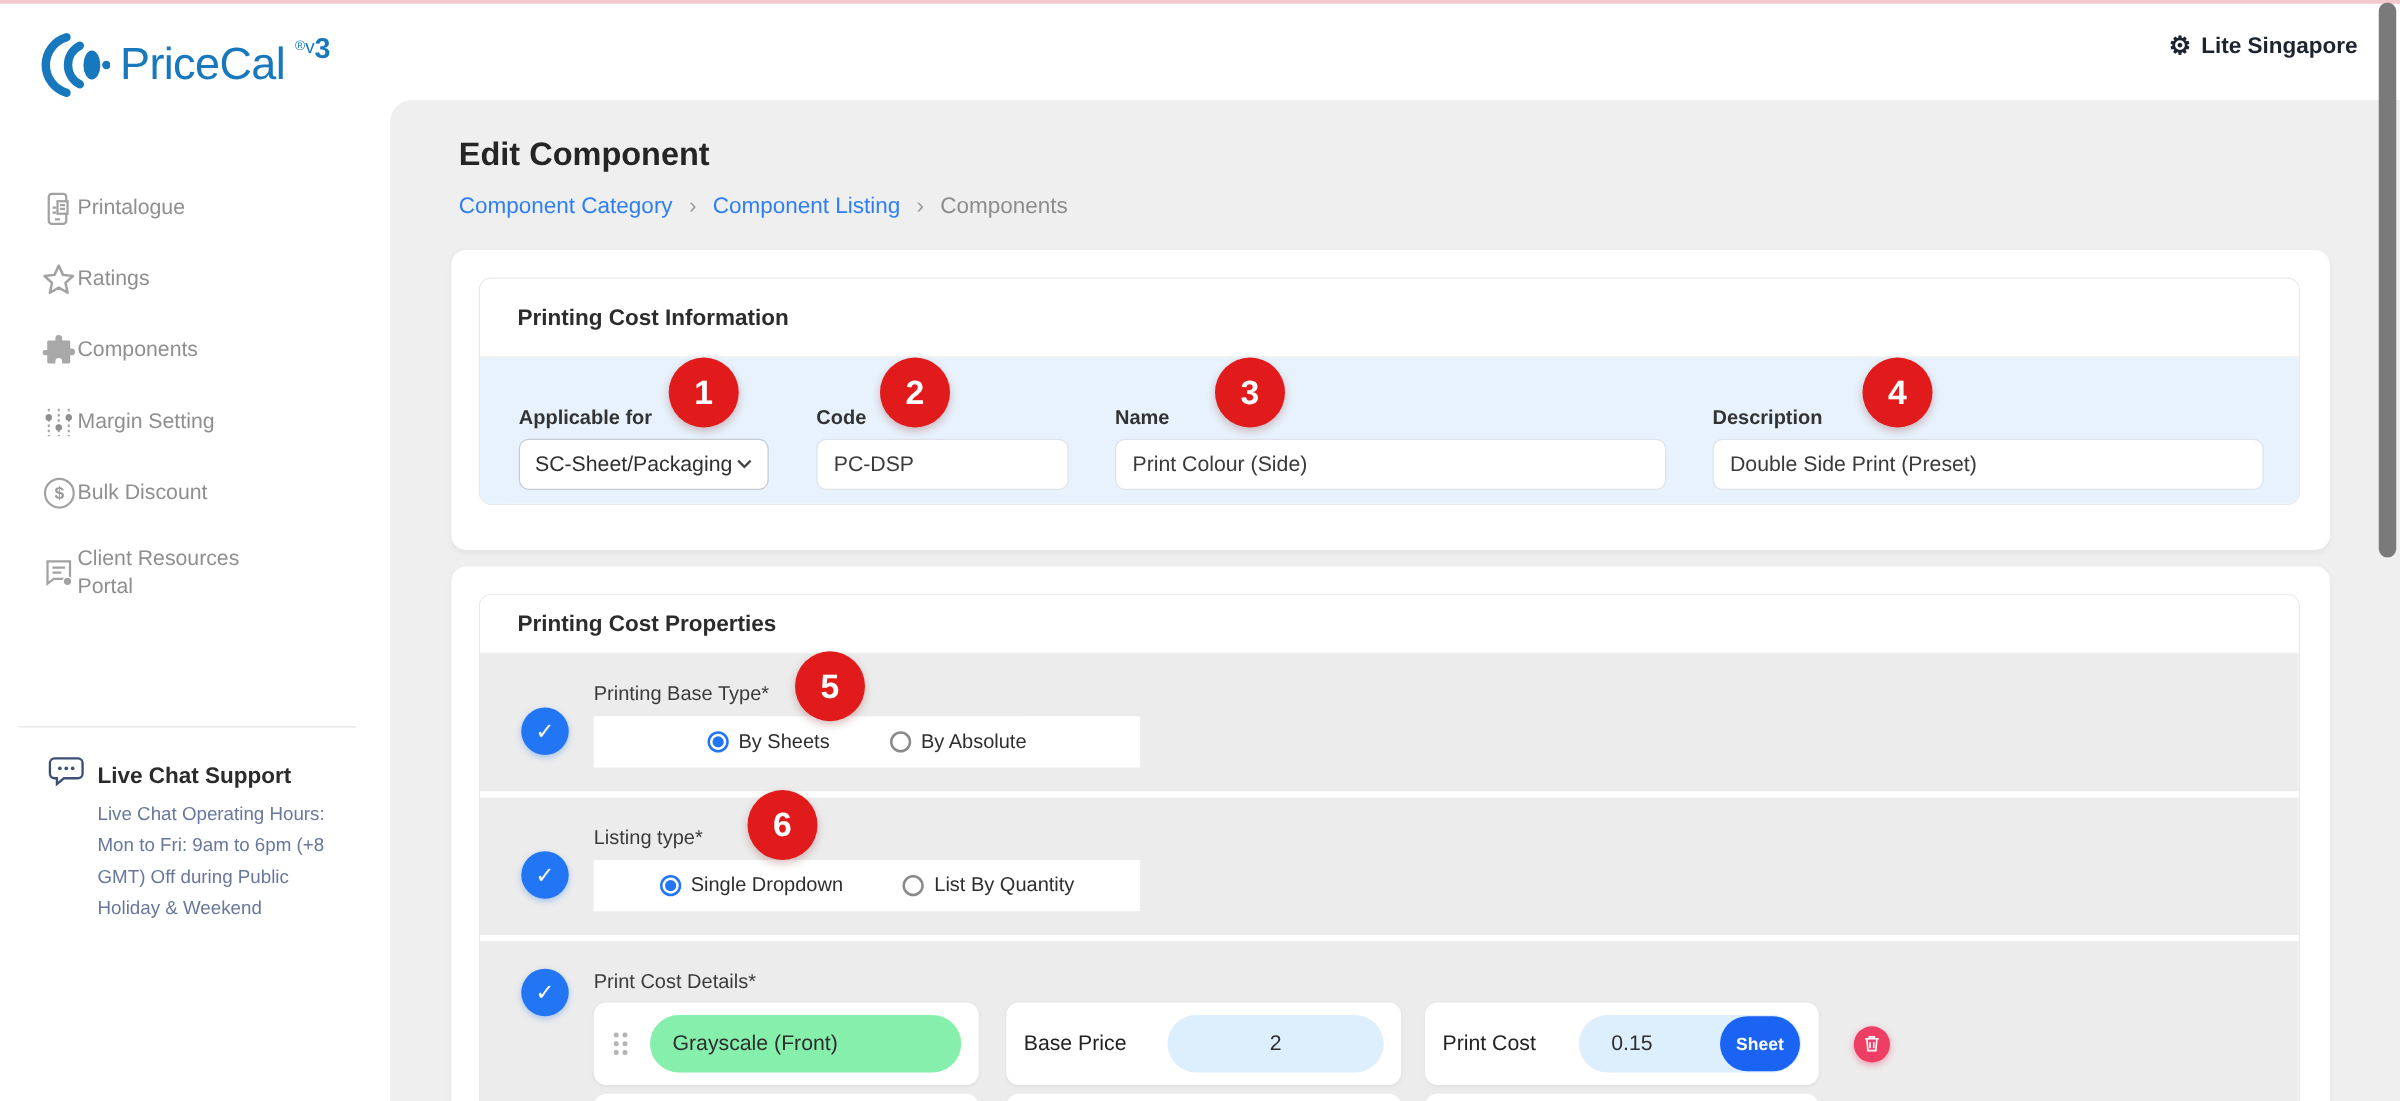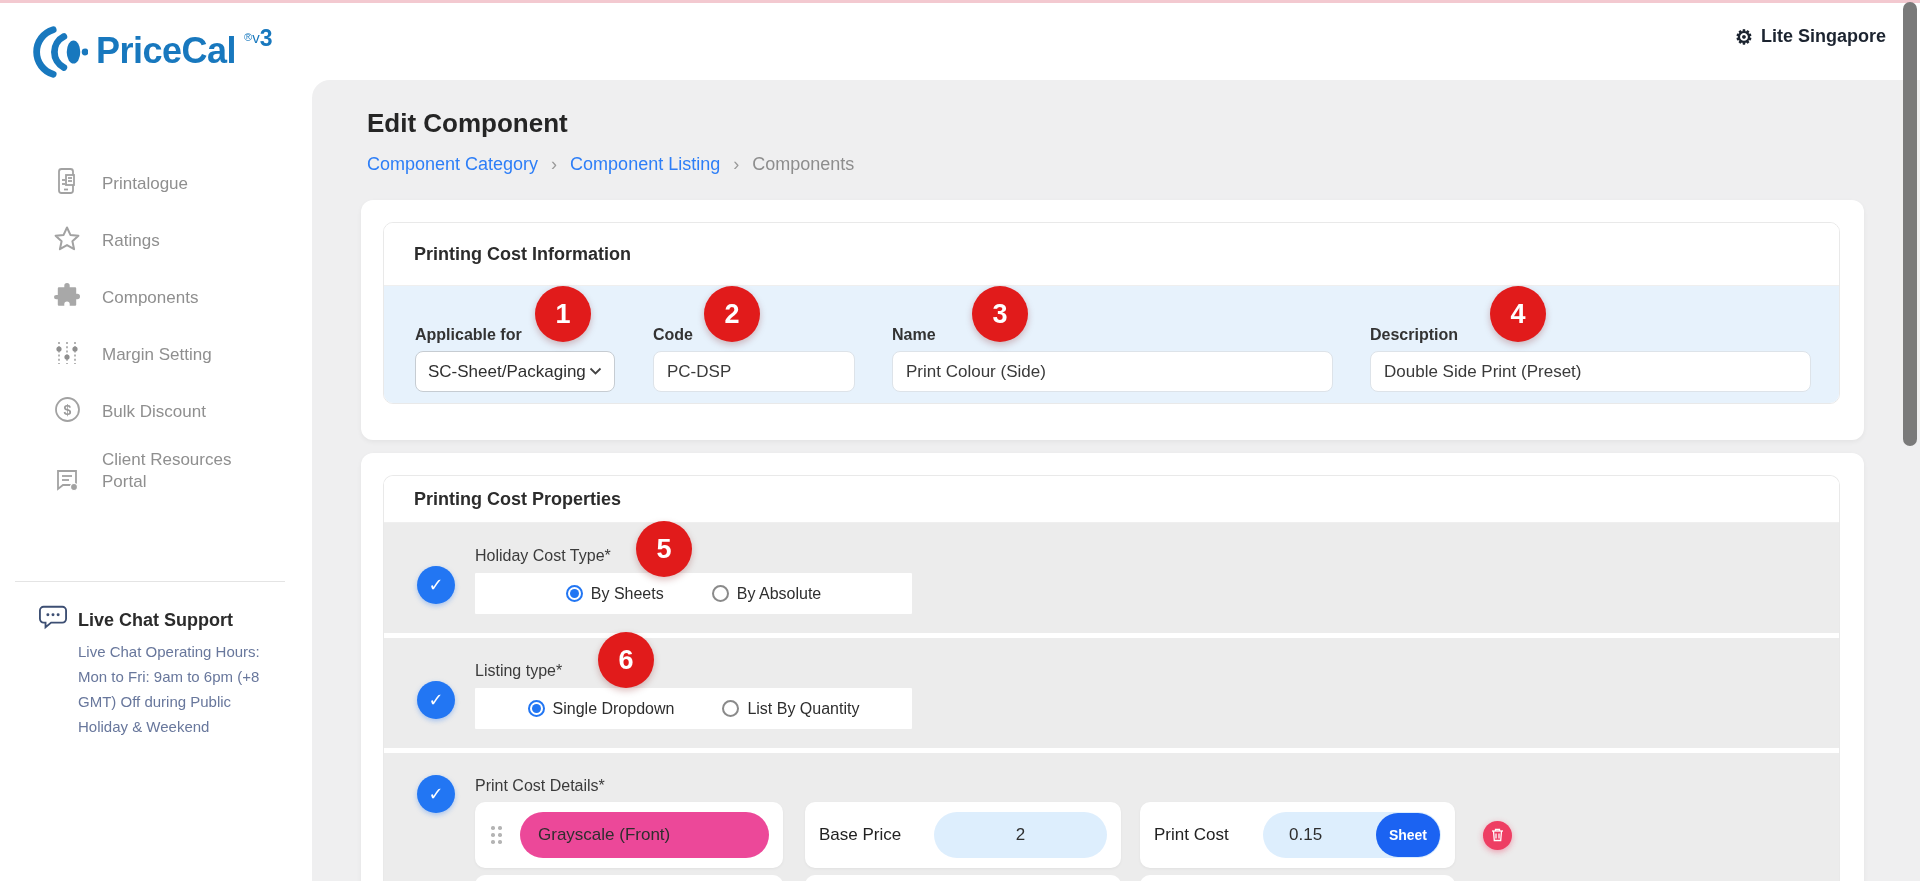--- a/index.html
+++ b/index.html
@@ -5,33 +5,33 @@
   * { margin:0; padding:0; box-sizing:border-box; }
   html,body { background:#fff; }
   .screen { position:relative; width:1920px; height:881px; overflow:hidden;
             font-family:"Liberation Sans", sans-serif; background:#fff; }
 
   
   .topline { position:absolute; top:0; left:0; right:0; height:3px; background:#f3c9d0; z-index:20; }
 
   
   .logo { position:absolute; top:20px; left:30px; display:flex; align-items:flex-start; gap:8px; }
-  .logo-text { font-size:36px; font-weight:700; color:#1878be; letter-spacing:-0.5px; line-height:56px;}
+  .logo-text { font-size:36px; font-weight:400; color:#1878be; letter-spacing:-0.5px; line-height:56px;}
   .logo-sup { display:inline-flex; align-items:flex-start; margin-top:6px; color:#1878be;}
   .logo-reg { font-size:11px; margin-top:2px;}
   .logo-v { font-size:15px; }
   .logo-3 { font-size:23px; font-weight:700; margin-top:-4px;}
   .workspace { position:absolute; top:26px; right:34px; display:flex; align-items:center; gap:8px;
                font-size:18px; font-weight:700; color:#1c2430; }
   .gear { font-size:20px; line-height:1; color:#1c2430;}
 
   
   .sidebar { position:absolute; left:0; top:3px; width:312px; height:878px; background:#fff; }
   .nav { position:absolute; top:135px; left:0; right:0; }
-  .nav-item { height:57px; display:flex; align-items:flex-end; padding-left:52px; gap:20px;
+  .nav-item { height:57px; display:flex; align-items:center; padding-left:32px; 
               color:#8f8f8f; font-size:17px; cursor:pointer; }
   .nav-item.tall { height:70px; }
   .nav-ico { width:30px; display:flex; justify-content:center; flex:none; }
   .nav-label { line-height:1.3; max-width:175px; }
   .divider { position:absolute; top:578px; left:15px; right:27px; height:1px; background:#e4e4e4; }
 
   .support { position:absolute; top:600px; left:38px; width:250px; }
   .support-head { display:flex; align-items:flex-end; gap:10px; font-size:18px; font-weight:700; color:#2b2b2b; cursor:pointer;}
   .support-text { margin:8px 0 0 40px; width:205px; font-size:15px; line-height:25px; color:#68779c; }
 
@@ -98,21 +98,21 @@
 
   
   .prow { display:flex; align-items:center; margin-top:7px; }
   .pcard { background:#fff; border-radius:10px; height:66px; display:flex; align-items:center;
            box-shadow:0 1px 3px rgba(0,0,0,.05); }
   .pcA { width:308px; padding:0 14px 0 16px; margin-right:22px; }
   .pcB { width:316px; padding:0 14px 0 14px; margin-right:19px; }
   .pcC { width:315px; padding:0 14px 0 14px; }
   .handle { display:grid; grid-template-columns:repeat(2,4px); grid-auto-rows:4px; gap:3px; cursor:grab;}
   .handle i { width:3.5px; height:3.5px; border-radius:50%; background:#b4b4b4; }
-  .pillA { flex:1; margin-left:18px; height:46px; background:#ec4899; border-radius:23px;
+  .pillA { flex:1; margin-left:18px; height:46px; background:#86efac; border-radius:23px;
            display:flex; align-items:center; padding:0 18px; font-size:17px; color:#2e2e2e; cursor:text;}
   .pc-label { font-size:17px; color:#222; margin-right:auto; }
   .pillB { width:173px; height:46px; background:#ddeefd; border-radius:23px; display:flex;
            align-items:center; justify-content:center; font-size:17px; color:#2e2e2e; cursor:text;}
   .pillC { width:178px; height:46px; background:#ddeefd; border-radius:23px; position:relative;
            display:flex; align-items:center; padding-left:26px; font-size:17px; color:#2e2e2e; cursor:text;}
   .sheet { position:absolute; right:1px; top:1px; height:44px; padding:0 13px; background:#1b63f2;
            color:#fff; border-radius:22px; display:flex; align-items:center; font-size:14px;
            font-weight:700; cursor:pointer; }
   .trash { width:29px; height:29px; border-radius:50%; background:#ee3e63; display:flex;
@@ -289,21 +289,21 @@
 
     <div class="card card2">
       <div class="inner inner2">
         <div class="box-header">Printing Cost Properties</div>
 
         <div class="gblock gb1">
           <div class="gcheck">
             <span>✓</span>
           </div>
           <div class="gbadge">5</div>
-          <div class="gb-label">Holiday Cost Type*</div>
+          <div class="gb-label">Printing Base Type*</div>
           <div class="opts">
             <div class="radio">
               <span class="rdot on"></span>
               <span>By Sheets</span>
             </div>
             <div class="radio">
               <span class="rdot"></span>
               <span>By Absolute</span>
             </div>
           </div>

